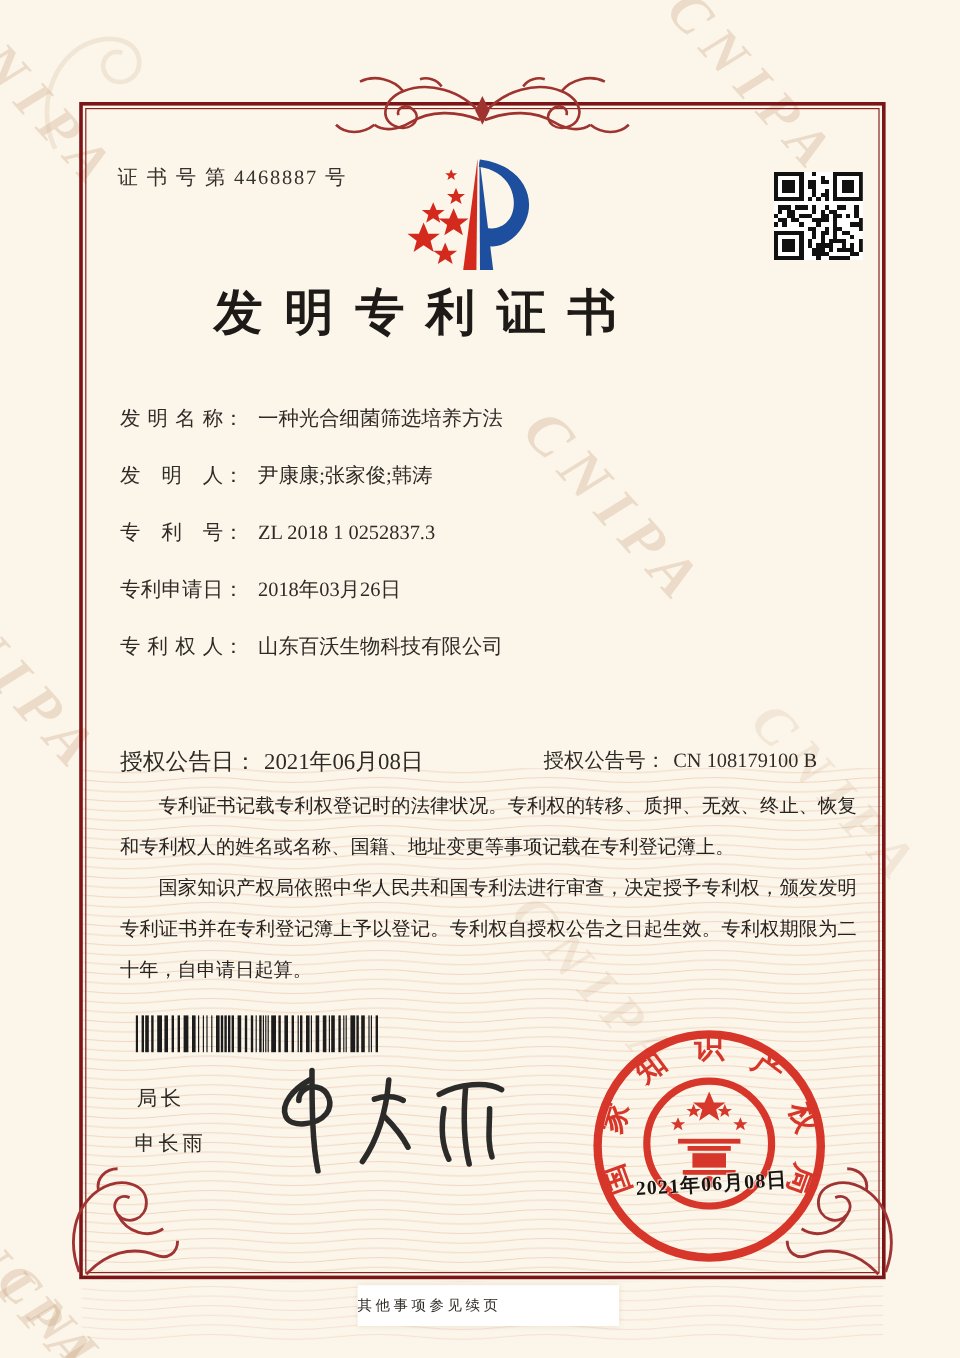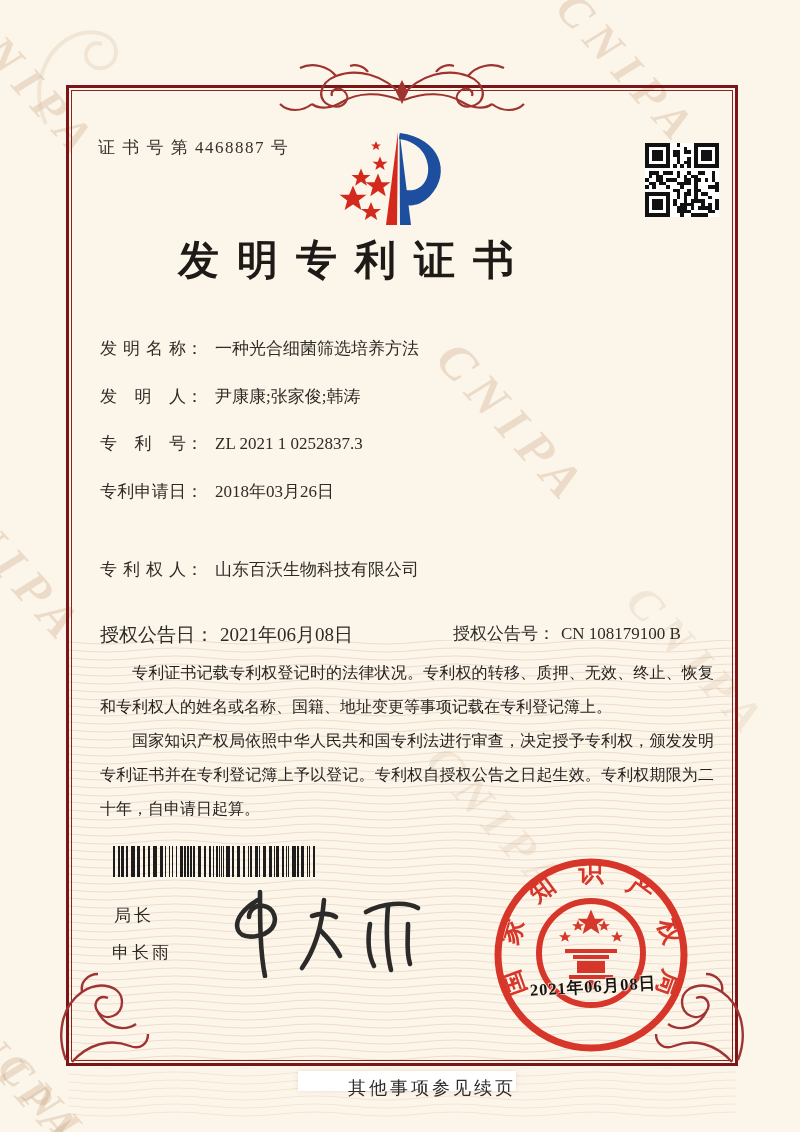--- a/index.html
+++ b/index.html
@@ -23,22 +23,22 @@
   .grant-right{position:absolute;left:453px;top:622px;font-size:17px;white-space:nowrap;}
   .gval{margin-left:6px;}
   .paras{position:absolute;left:100px;top:656px;width:614px;font-size:16px;line-height:34px;text-align:justify;color:#262220;}
   .paras p{margin:0;text-indent:2em;}
   .signer-title{position:absolute;left:114px;top:904px;font-size:17px;letter-spacing:3px;}
   .signer-name{position:absolute;left:112px;top:941px;font-size:17px;letter-spacing:3px;text-align:center;}
   .sealdate{position:absolute;left:497px;top:976px;width:192px;text-align:center;font-size:16.5px;font-weight:bold;
             letter-spacing:1px;color:#171513;transform:rotate(-3.5deg);
             text-shadow:1px 1px 0 rgba(252,246,234,.7),-1px -1px 0 rgba(252,246,234,.7);}
   .pageinfo{position:absolute;left:0;top:1029px;width:800px;text-align:center;font-size:13.5px;letter-spacing:2px;color:#3a3631;}
-  .footerbox{position:absolute;left:298px;top:1071px;width:218px;height:20px;background:#ffffff;
-             box-shadow:0 0 5px rgba(120,90,60,.15);text-align:right;line-height:34px;font-size:18px;letter-spacing:3px;}
+  .footerbox{position:absolute;left:298px;top:1071px;width:218px;height:34px;background:#ffffff;
+             box-shadow:0 0 5px rgba(120,90,60,.15);text-align:left;line-height:34px;font-size:12px;letter-spacing:3px;}
   .abs{position:absolute;}
   svg{display:block;}
 </style>
 </head>
 <body>
 
 <div class="page">
 
   <svg class="abs" style="left:0;top:630px" width="800" height="495">
     <defs>
@@ -248,26 +248,26 @@
 
   <div class="title">发明专利证书</div>
 
   <div class="row" style="top:337px">
     <span class="lbl">发明名称</span><span>：</span><span class="val">一种光合细菌筛选培养方法</span>
   </div>
   <div class="row" style="top:385px">
     <span class="lbl">发明人</span><span>：</span><span class="val">尹康康;张家俊;韩涛</span>
   </div>
   <div class="row" style="top:432px">
-    <span class="lbl">专利号</span><span>：</span><span class="val">ZL 2021 1 0252837.3</span>
+    <span class="lbl">专利号</span><span>：</span><span class="val">ZL 2018 1 0252837.3</span>
   </div>
   <div class="row" style="top:480px">
     <span class="lbl">专利申请日</span><span>：</span><span class="val">2018年03月26日</span>
   </div>
-  <div class="row" style="top:558px">
+  <div class="row" style="top:527px">
     <span class="lbl">专利权人</span><span>：</span><span class="val">山东百沃生物科技有限公司</span>
   </div>
 
   <div class="grant-left">
     <span>授权公告日：</span><span class="gval">2021年06月08日</span>
   </div>
   <div class="grant-right">
     <span>授权公告号：</span><span class="gval">CN 108179100 B</span>
   </div>
 

